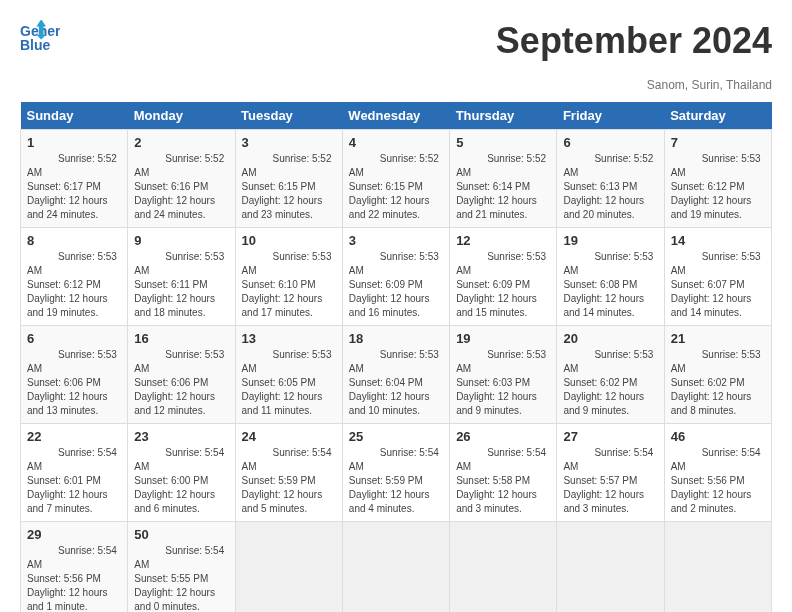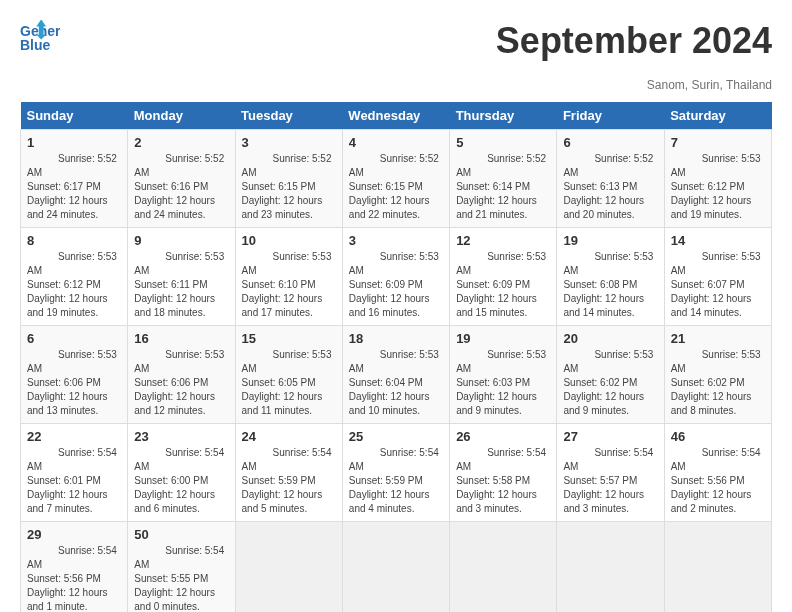--- a/index.html
+++ b/index.html
@@ -176,21 +176,21 @@
       <tr>
         <td>
         <span class="day-number">6</span>
         <span class="day-info">Sunrise: 5:53 AM<br>Sunset: 6:06 PM<br>Daylight: 12 hours<br>and 13 minutes.</span>
       </td>
         <td>
         <span class="day-number">16</span>
         <span class="day-info">Sunrise: 5:53 AM<br>Sunset: 6:06 PM<br>Daylight: 12 hours<br>and 12 minutes.</span>
       </td>
         <td>
-        <span class="day-number">15</span>
+        <span class="day-number">13</span>
         <span class="day-info">Sunrise: 5:53 AM<br>Sunset: 6:05 PM<br>Daylight: 12 hours<br>and 11 minutes.</span>
       </td>
         <td>
         <span class="day-number">18</span>
         <span class="day-info">Sunrise: 5:53 AM<br>Sunset: 6:04 PM<br>Daylight: 12 hours<br>and 10 minutes.</span>
       </td>
         <td>
         <span class="day-number">19</span>
         <span class="day-info">Sunrise: 5:53 AM<br>Sunset: 6:03 PM<br>Daylight: 12 hours<br>and 9 minutes.</span>
       </td>

